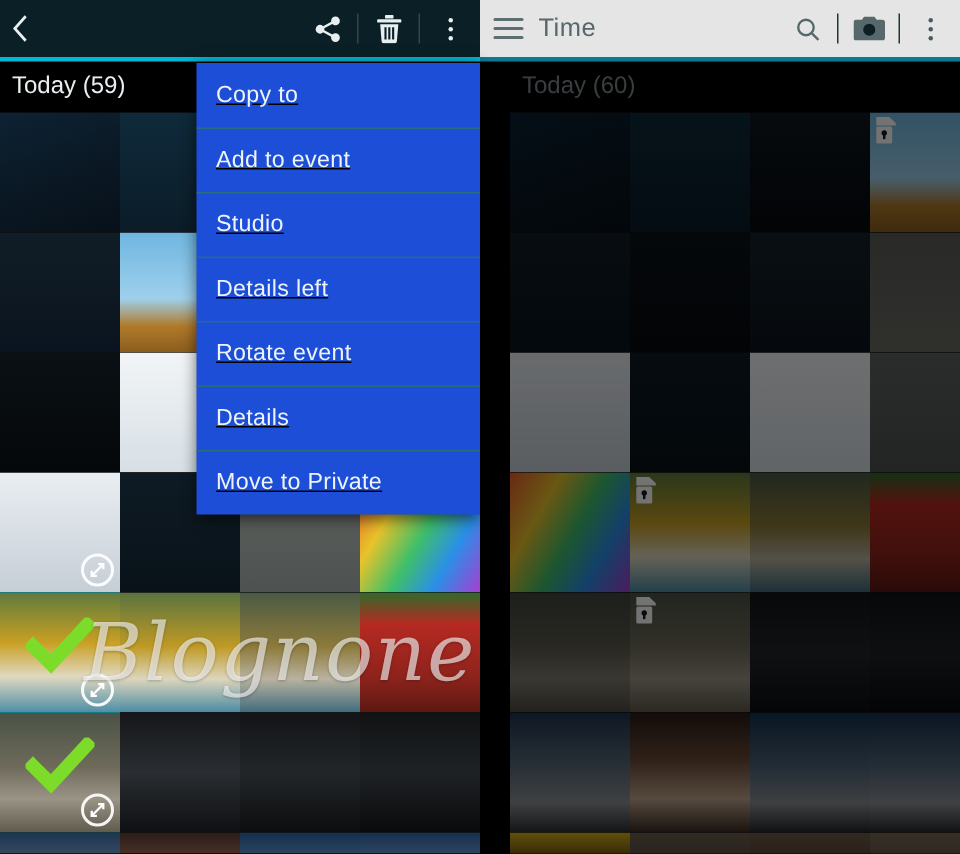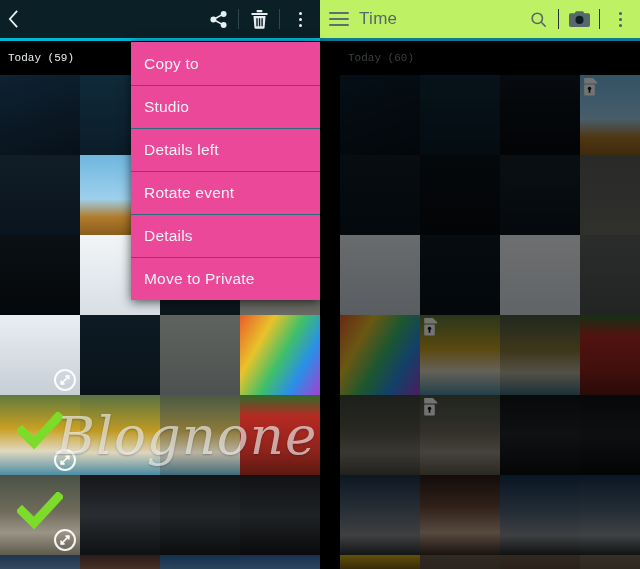--- a/index.html
+++ b/index.html
@@ -12,21 +12,21 @@
   .screen{position:relative;width:640px;height:569px;overflow:hidden;background:#000;}
 
   
   .pane{position:absolute;top:0;height:569px;overflow:hidden;}
   .pane-left{left:0;width:320px;}
   .pane-right{left:340px;width:320px;}
 
   
   .toolbar{position:absolute;top:0;left:0;width:320px;height:38px;
            background:#0b2026;display:flex;align-items:center;box-sizing:border-box;}
-  .toolbar-right{background:#bef264;}
+  .toolbar-right{background:#e5e5e5;}
   .accent{position:absolute;top:38px;left:0;width:320px;height:3px;background:#00b7d4;}
   .accent-right{background:#0b7b95;}
 
   .tb-back{width:26px;height:38px;display:flex;align-items:center;justify-content:center;
            flex:0 0 auto;}
   .tb-back svg{display:block;}
   .sel-box{border:1px solid #5b7078;border-radius:1px;height:26px;display:flex;align-items:center;
            padding:0 6px 0 8px;margin-left:2px;box-sizing:border-box;}
   .sel-box .lbl{color:#e8eff1;font-size:15px;letter-spacing:.2px;white-space:nowrap;}
   .caret-tri{width:0;height:0;border-left:6px solid transparent;border-bottom:6px solid #e8eff1;
@@ -38,41 +38,41 @@
   .dots i{display:block;width:3px;height:3px;background:#e8eff1;border-radius:50%;}
   .dots-dim i{background:#4a5a5e;}
 
   .hamb{width:20px;margin-left:9px;display:flex;flex-direction:column;gap:4px;flex:0 0 auto;}
   .hamb i{display:block;height:2px;background:#5d6e70;border-radius:1px;}
   .tb-title{color:#56686b;font-size:17px;margin-left:10px;letter-spacing:.3px;}
 
   
   .sec-head{position:absolute;left:0;width:320px;top:41px;height:34px;background:#000;
             display:flex;align-items:center;}
-  .sec-head span{color:#e9eef0;font-size:11px;margin-left:8px;font-family:Liberation Mono, monospace;}
+  .sec-head span{color:#e9eef0;font-size:16px;margin-left:8px;}
   .sec-head-right span{color:#7c8a8c;}
 
   
   .grid{position:absolute;left:0;top:75px;width:320px;display:flex;flex-wrap:wrap;}
   .cell{position:relative;width:80px;height:80px;box-sizing:border-box;overflow:hidden;
         background:#111;}
   .cell .ph{position:absolute;inset:0;}
   .cell.sel{outline:3px solid #00c8f0;outline-offset:-3px;}
   .check{position:absolute;left:50%;top:50%;transform:translate(-50%,-52%);}
   .expand{position:absolute;right:4px;bottom:4px;width:22px;height:22px;border-radius:50%;
           border:2px solid rgba(255,255,255,.92);box-sizing:border-box;
           display:flex;align-items:center;justify-content:center;}
   .lock{position:absolute;left:3px;top:3px;width:16px;height:18px;}
 
   
   .dim{position:absolute;inset:0;background:rgba(0,0,0,.55);pointer-events:none;}
 
   
-  .menu{position:absolute;left:131px;top:42px;width:189px;background:#ec4899;
-        box-shadow:0 2px 10px rgba(0,0,0,.65);z-index:40;}
+  .menu{position:absolute;left:131px;top:42px;width:189px;background:#1d4ed8;
+        box-shadow:0 2px 10px rgba(0,0,0,.65);z-index:40;text-decoration:underline;}
   .menu-item{height:43px;display:flex;align-items:center;padding-left:13px;box-sizing:border-box;
              border-top:1px solid #2a6b7d;color:#eef4f6;font-size:15.5px;letter-spacing:.2px;}
   .menu-item:first-child{border-top:none;}
 
   
   .wm{position:absolute;left:56px;top:405px;width:545px;height:70px;z-index:30;
       pointer-events:none;font-family:"DejaVu Serif",serif;font-style:italic;
       font-size:53px;color:rgba(255,255,255,.62);white-space:nowrap;
       letter-spacing:1px;text-shadow:0 1px 2px rgba(0,0,0,.25);}
 </style>
@@ -393,20 +393,23 @@
         </span>
     </div>
   </div>
   <div class="accent"></div>
 
   <div class="menu" id="popup-menu">
       <div class="menu-item">
         <span>Copy to</span>
       </div>
       <div class="menu-item">
+        <span>Add to event</span>
+      </div>
+      <div class="menu-item">
         <span>Studio</span>
       </div>
       <div class="menu-item">
         <span>Details left</span>
       </div>
       <div class="menu-item">
         <span>Rotate event</span>
       </div>
       <div class="menu-item">
         <span>Details</span>

